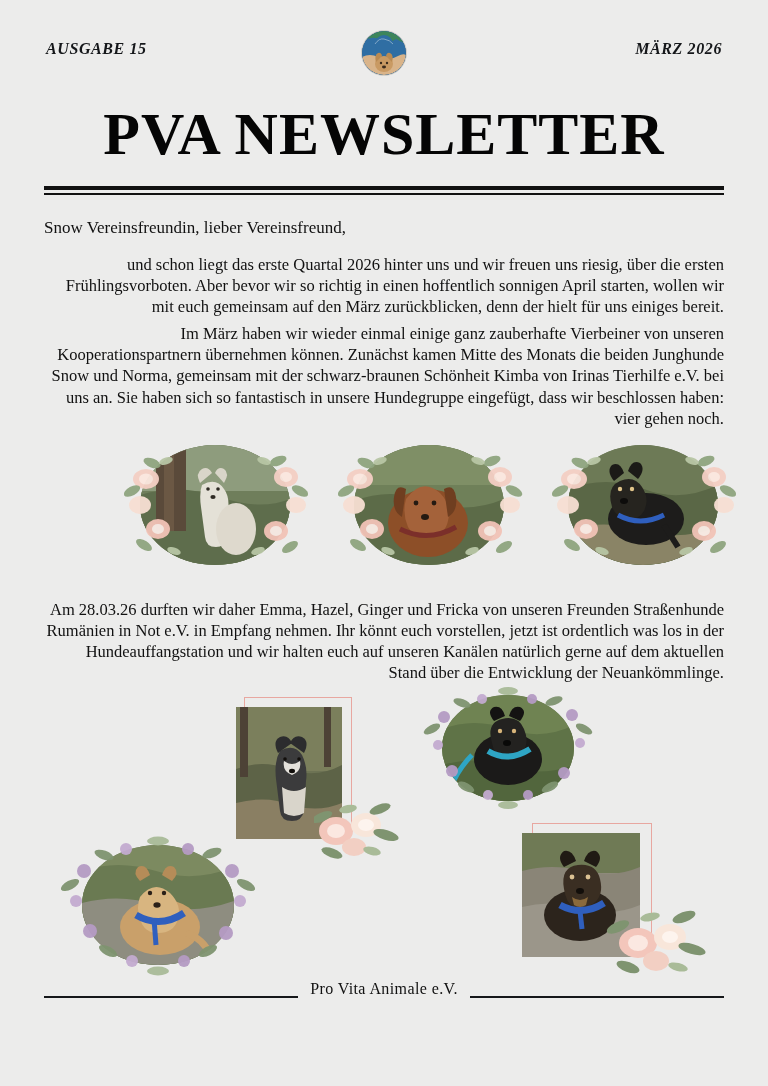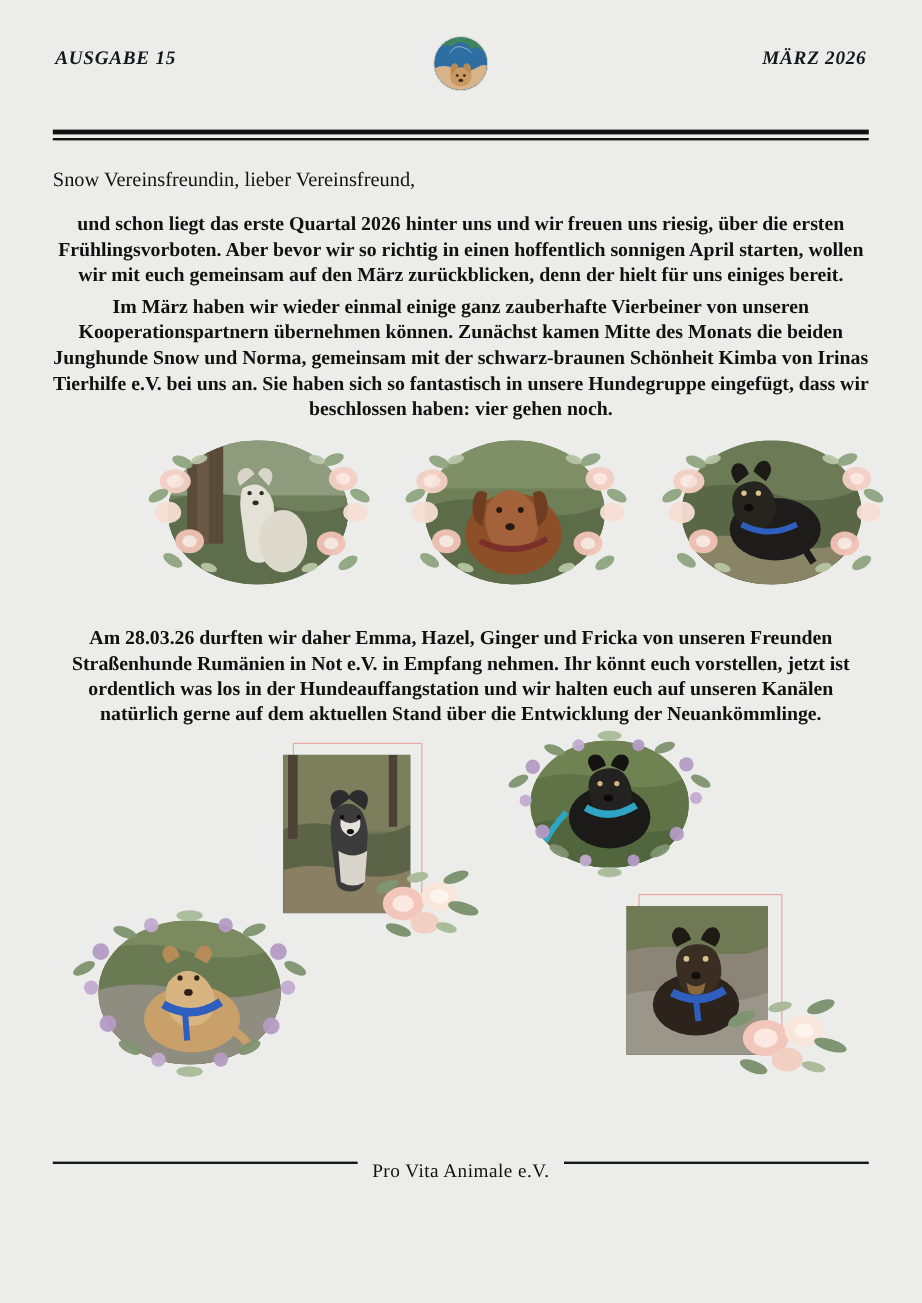--- a/index.html
+++ b/index.html
@@ -86,22 +86,21 @@
   }
   .greeting {
     font-size: 17px;
     line-height: 1.35;
     margin: 0 0 14px 0;
   }
   .para {
     font-size: 16.5px;
     line-height: 1.28;
     margin: 0 0 6px 0;
-    text-align: center;
-    font-weight: bold;
+    text-align: right;
   }
   h2.section-head {
     font-size: 19px;
     font-weight: bold;
     letter-spacing: 0.4px;
     margin: 16px 0 6px 0;
   }
 
   
   .photo-row-1 {
@@ -141,23 +140,23 @@
   .rect-outline {
     position: absolute;
     border: 1.5px solid #e8a7a0;
   }
 
   
   .footer {
     position: absolute;
     left: 44px;
     right: 44px;
-    bottom: 38px;
+    bottom: 26px;
     display: flex;
-    align-items: flex-start;
+    align-items: flex-end;
     gap: 12px;
   }
   .footer .line {
     flex: 1;
     height: 2px;
     background: #15171a;
   }
   .footer .name {
     font-size: 16px;
     letter-spacing: 0.4px;
@@ -191,20 +190,21 @@
           <circle cx="19" cy="32" r="1.2" fill="#3a2a1c"></circle>
           <circle cx="25" cy="32" r="1.2" fill="#3a2a1c"></circle>
           <ellipse cx="22" cy="36" rx="2" ry="1.4" fill="#3a2a1c"></ellipse>
         </g>
       </svg>
     </div>
 
     <div class="date-label">MÄRZ 2026</div>
   </div>
 
+  <h1 class="paper-title">PVA NEWSLETTER</h1>
 
   <div class="rule-group">
     <div class="rule-thick"></div>
     <div class="rule-thin"></div>
   </div>
 
   <div class="content">
     <p class="greeting">Snow Vereinsfreundin, lieber Vereinsfreund,</p>
     <p class="para">und schon liegt das erste Quartal 2026 hinter uns und wir freuen uns riesig, über die ersten Frühlingsvorboten. Aber bevor wir so richtig in einen hoffentlich sonnigen April starten, wollen wir mit euch gemeinsam auf den März zurückblicken, denn der hielt für uns einiges bereit.</p>
 

